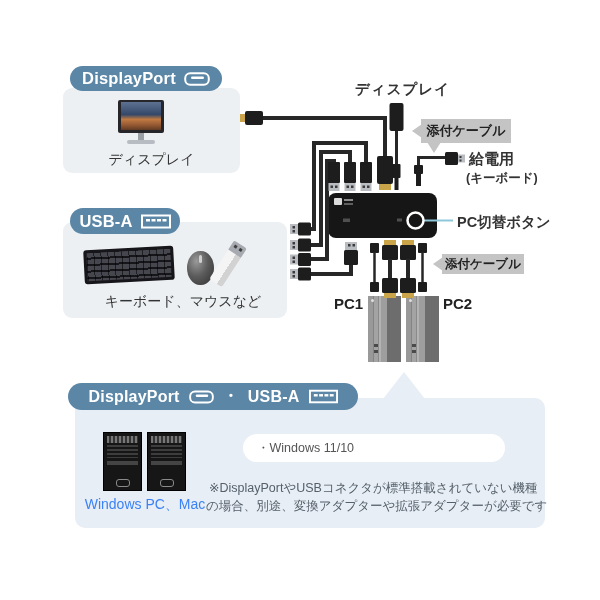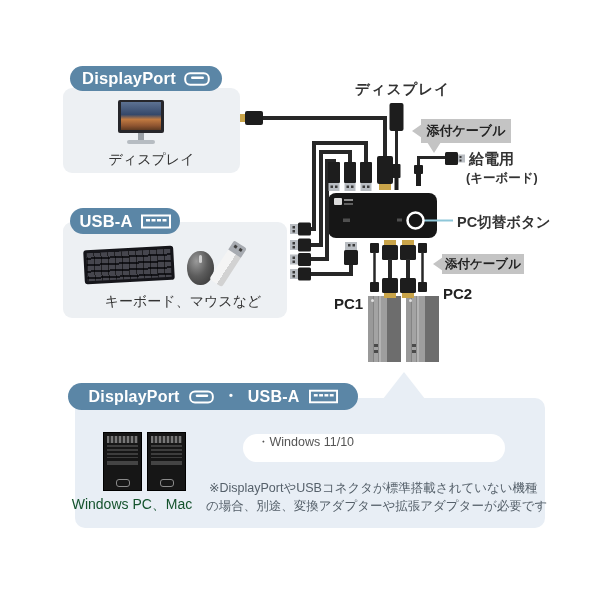--- a/index.html
+++ b/index.html
@@ -64,21 +64,21 @@
   
   .tower-b { position:absolute; width:37px; height:57px; background:#161616; border:1px solid #000; z-index:3; }
   .tower-b .band { height:7px; margin:3px 3px 2px; background:repeating-linear-gradient(90deg,#777 0 2px,#333 2px 4px); }
   .tower-b .vents { height:13px; margin:0 3px; background:repeating-linear-gradient(180deg,#3d3d3d 0 2px,#161616 2px 4px); }
   .tower-b .slot { height:4px; margin:3px 3px 0; background:#444; }
   .tower-b .oval { width:12px; height:6px; border:1.5px solid #8a8a8a; border-radius:3px; margin:14px auto 0; }
   
   .uptri { position:absolute; left:383px; top:372px; width:0; height:0; z-index:1;
     border-left:21px solid transparent; border-right:21px solid transparent; border-bottom:27px solid #e8eef5; }
   .osbox { position:absolute; left:243px; top:434px; width:248px; height:28px; background:#fff;
-    border-radius:14px; display:flex; align-items:flex-start; padding:0 0 0 14px; gap:22px;
+    border-radius:14px; display:flex; align-items:center; padding:0 0 0 14px; gap:22px;
     font-size:12.5px; color:#555; z-index:3; }
   .note { position:absolute; font-size:12.5px; color:#55606a; z-index:3; white-space:nowrap; }
 </style>
 </head>
 <body>
 
 <div class="panel" style="left:63px; top:88px; width:177px; height:85px;"></div>
 <div class="badge" style="left:70px; top:66px; width:152px; height:25px; font-size:16.5px;">
   <span>DisplayPort</span>
   <svg width="26" height="14" viewBox="0 0 26 14">
@@ -269,21 +269,21 @@
 <div class="lbl" style="left:466px; top:170px; font-size:12.5px;">(キーボード)</div>
 
 <div class="lbl" style="left:457px; top:213px; font-size:14.5px;">PC切替ボタン</div>
 
 <div class="callout" style="left:442px; top:254px; width:82px; height:20px; font-size:12.5px;">
   <span>添付ケーブル</span>
   <div class="tail tail-left" style="left:-9px; top:3px;"></div>
 </div>
 
 <div class="lbl" style="left:334px; top:295px; font-size:15px; color:#222;">PC1</div>
-<div class="lbl" style="left:443px; top:285px; font-size:15px; color:#222;">PC2</div>
+<div class="lbl" style="left:443px; top:295px; font-size:15px; color:#222;">PC2</div>
 
 <div class="uptri"></div>
 <div class="panel-blue" style="left:75px; top:398px; width:470px; height:130px;"></div>
 <div class="badge" style="left:68px; top:383px; width:290px; height:27px; font-size:16px; gap:9px;">
   <span>DisplayPort</span>
   <svg width="25" height="14" viewBox="0 0 26 14">
     <rect x="1.2" y="1.2" width="23.6" height="11.6" rx="5" fill="none" stroke="#fff" stroke-width="2"></rect>
     <rect x="7" y="4.4" width="13" height="2.6" rx="1.3" fill="#fff"></rect>
   </svg>
   <span>・</span>
@@ -302,19 +302,19 @@
     <div class="vents"></div>
     <div class="slot"></div>
     <div class="oval"></div>
 </div>
 <div class="tower-b" style="left:147px; top:432px;">
   <div class="band"></div>
     <div class="vents"></div>
     <div class="slot"></div>
     <div class="oval"></div>
 </div>
-<div class="caption" style="left:62px; top:496px; width:140px; font-size:14px; color:#14532d;">Windows PC、Mac</div>
+<div class="caption" style="left:75px; top:496px; width:140px; font-size:14px; color:#3b82f6;">Windows PC、Mac</div>
 
 <div class="osbox">
   <span>・Windows 11/10</span>
 </div>
 <div class="note" style="left:209px; top:480px;">※DisplayPortやUSBコネクタが標準搭載されていない機種</div>
 <div class="note" style="left:206px; top:498px;">の場合、別途、変換アダプターや拡張アダプターが必要です</div>
 
 </body></html>

